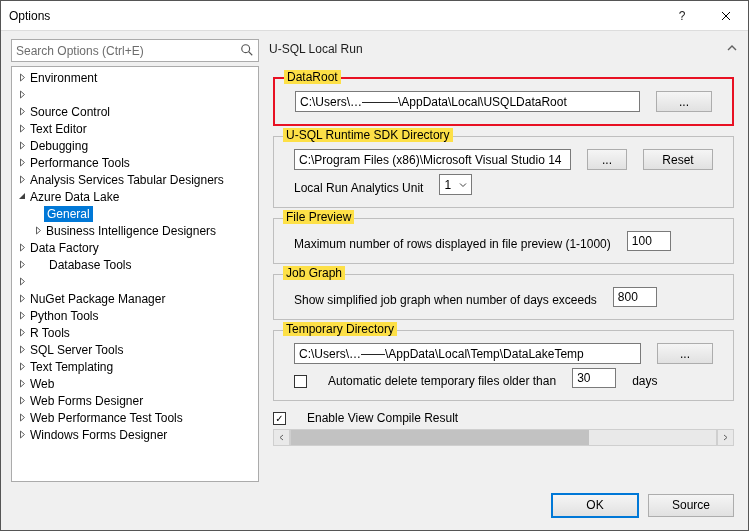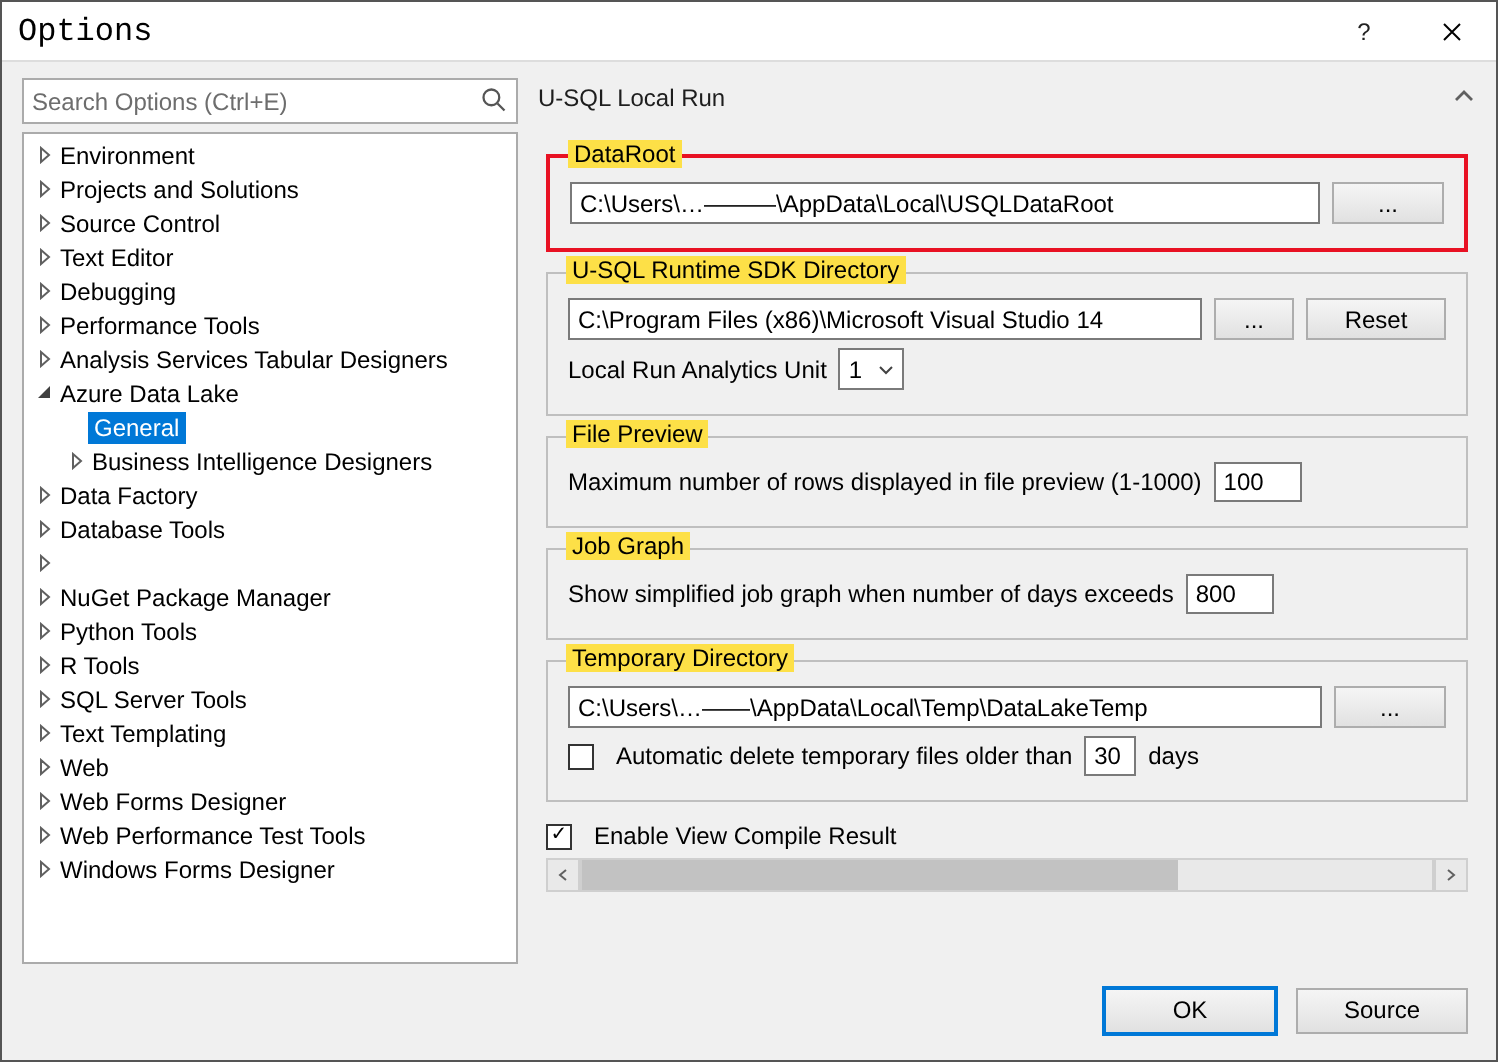--- a/index.html
+++ b/index.html
@@ -1,44 +1,44 @@
 <!DOCTYPE html>
 <html><head>
 <meta charset="utf-8">
 <style>
   * { box-sizing: border-box; font-family: "Segoe UI", Tahoma, sans-serif; font-size: 12px; }
   body { margin: 0; background: #fff; }
   .window { width: 749px; height: 531px; border: 1px solid #555; display: flex; flex-direction: column; background: #f0f0f0; }
   .titlebar { height: 30px; background: #fff; border-bottom: 1px solid #ddd; display: flex; align-items: center; padding-left: 8px; }
-  .titlebar .title { flex: 1; font-size: 16px; font-family: Liberation Mono, monospace; }
+  .titlebar .title { flex: 1; font-size: 12px; }
   .titlebar .btn { width: 44px; height: 30px; display: flex; align-items: center; justify-content: center; color: #222; }
   .body { flex: 1; display: flex; padding: 8px 10px 6px 10px; gap: 10px; min-height: 0; }
   .left { width: 248px; display: flex; flex-direction: column; }
   .searchbox { position: relative; height: 23px; border: 1px solid #ababab; background: #fff; display: flex; align-items: center; padding: 0 24px 0 4px; color: #6d6d6d; }
   .searchbox .mag { position: absolute; right: 4px; top: 3px; }
   .tree { flex: 1; border: 1px solid #ababab; background: #fff; margin-top: 4px; overflow: hidden; padding: 2px 0; }
   .tree-item { display: flex; align-items: center; height: 17px; padding-left: 4px; color: #000; white-space: nowrap; }
   .tree-item .arrow { width: 12px; display: inline-flex; justify-content: center; color: #666; }
   .tree-item.selected { background: #0078d7; color: #fff; }
   .tree-item .label { padding: 0 2px; }
   .right { flex: 1; display: flex; flex-direction: column; min-width: 0;}
   .right-inner { flex: 1; border: none; overflow: hidden; position: relative; }
   .section-title { display: flex; align-items: center; height: 20px; color: #1e1e1e; margin-bottom: 18px; }
   .section-title .chev { margin-left: auto; color: #606060; }
   .groupbox { border: 1px solid #bfbfbf; margin: 4px 4px 10px 4px; padding: 8px 8px 8px 8px; position: relative; }
   .groupbox.highlight { border: 2px solid #e81123; }
   .groupbox .legend { position: absolute; top: -9px; left: 9px; background: #fde047; padding: 0 3px; color: #000; }
-  .row { display: flex; align-items: center; gap: 6px; margin: 4px 2px; }
+  .row { display: flex; align-items: flex-end; gap: 16px; margin: 4px 12px; }
   .textbox { height: 21px; border: 1px solid #7a7a7a; background: #fff; padding: 0 4px; display: flex; align-items: center; flex: 0 0 auto; min-width: 0; overflow: hidden; white-space: nowrap; color: #000; }
   .btn3d { height: 21px; border: 1px solid #adadad; background: linear-gradient(#f5f5f5,#e1e1e1); display: flex; align-items: center; justify-content: center; padding: 0 8px; min-width: 32px; color: #000; }
   .dropdown { height: 21px; border: 1px solid #7a7a7a; background: #fff; display: flex; align-items: center; padding: 0 4px; gap: 8px; }
   .dropdown .dd-arrow { color: #424242; }
   .checkbox { width: 13px; height: 13px; border: 1px solid #333; background: #fff; display: inline-flex; align-items: center; justify-content: center; margin-right: 5px; }
   .checkbox.checked::after { content: "✓"; font-size: 10px; line-height: 1; color: #000; }
-  .small-input { width: 26px; height: 20px; border: 1px solid #7a7a7a; background: #fff; text-align: left; padding: 0 4px; display: inline-flex; align-items: center; }
+  .small-input { width: 44px; height: 20px; border: 1px solid #7a7a7a; background: #fff; text-align: left; padding: 0 4px; display: inline-flex; align-items: center; }
   .footer { height: 42px; display: flex; align-items: center; justify-content: flex-end; gap: 10px; padding: 0 14px 8px 0; }
   .footer .btn3d { width: 86px; height: 23px; }
   .footer .btn3d.primary { border: 1px solid #0078d7; outline: 1px solid #0078d7; }
   .hscroll { display:flex; align-items:center; height:17px; margin: 2px 4px 0 4px; }
   .hscroll .track { flex:1; height:17px; background:#e9e9e9; border:1px solid #cfcfcf; position:relative; }
   .hscroll .thumb { position:absolute; left:0; top:0; height:15px; width:70%; background:#c2c2c2; }
   .hscroll .end { width:17px; height:17px; background:#e9e9e9; border:1px solid #cfcfcf; display:flex; align-items:center; justify-content:center; color:#606060; }
   .lbl { color:#000; white-space:nowrap; }
 </style>
 </head>
@@ -74,21 +74,20 @@
               </svg>
             </span>
             <span class="label">Environment</span>
           </div>
           <div class="tree-item" style="padding-left: 4px;">
             <span class="arrow">
               <svg width="9" height="9" viewBox="0 0 9 9">
                 <path d="M2.5 1 L6.5 4.5 L2.5 8 Z" fill="none" stroke="#606060" stroke-width="1"></path>
               </svg>
             </span>
-            <span class="label">Projects and Solutions</span>
           </div>
           <div class="tree-item" style="padding-left: 4px;">
             <span class="arrow">
               <svg width="9" height="9" viewBox="0 0 9 9">
                 <path d="M2.5 1 L6.5 4.5 L2.5 8 Z" fill="none" stroke="#606060" stroke-width="1"></path>
               </svg>
             </span>
             <span class="label">Source Control</span>
           </div>
           <div class="tree-item" style="padding-left: 4px;">
@@ -143,21 +142,21 @@
             <span class="label">Business Intelligence Designers</span>
           </div>
           <div class="tree-item" style="padding-left: 4px;">
             <span class="arrow">
               <svg width="9" height="9" viewBox="0 0 9 9">
                 <path d="M2.5 1 L6.5 4.5 L2.5 8 Z" fill="none" stroke="#606060" stroke-width="1"></path>
               </svg>
             </span>
             <span class="label">Data Factory</span>
           </div>
-          <div class="tree-item" style="padding-left: 4px;">
+          <div class="tree-item" style="padding-left: 4px; gap: 19px;">
             <span class="arrow">
               <svg width="9" height="9" viewBox="0 0 9 9">
                 <path d="M2.5 1 L6.5 4.5 L2.5 8 Z" fill="none" stroke="#606060" stroke-width="1"></path>
               </svg>
             </span>
             <span class="label">Database Tools</span>
           </div>
           <div class="tree-item" style="padding-left: 4px;">
             <span class="arrow">
               <svg width="9" height="9" viewBox="0 0 9 9">

